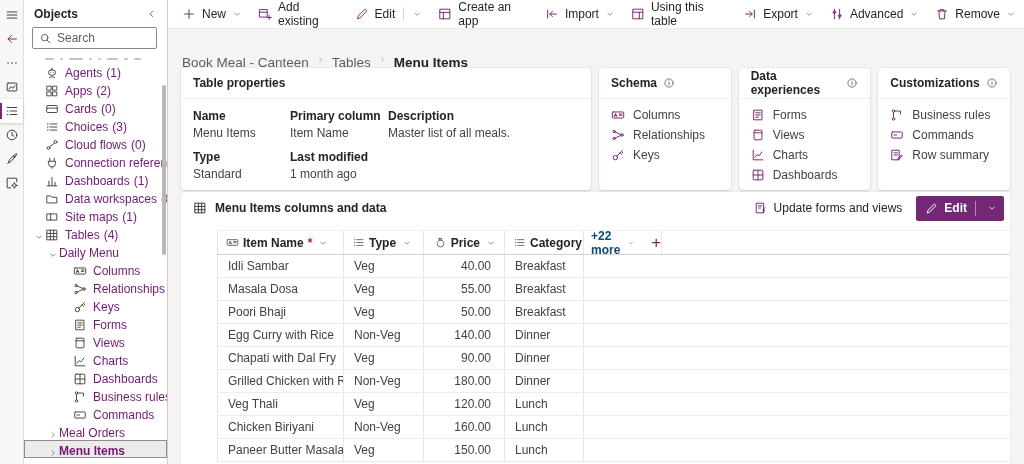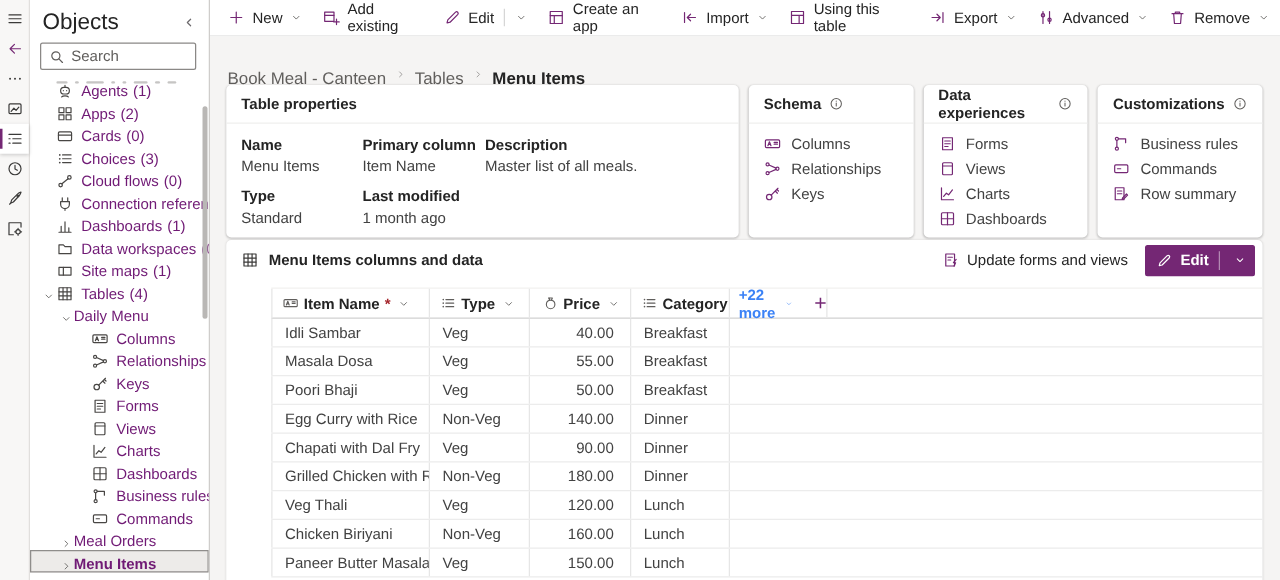--- a/index.html
+++ b/index.html
@@ -12,21 +12,21 @@
   .rail{position:absolute;left:0;top:0;bottom:0;width:24px;background:#f8f7f6;
         border-right:1px solid #e1dfdd;display:flex;flex-direction:column;padding-top:3px;z-index:3}
   .rail-item{height:24px;display:flex;align-items:center;justify-content:center;color:#3b3a39;cursor:pointer;position:relative;flex:none}
   .rail-item[data-name="rail-back-button"]{color:#742774}
   .rail-item.active{background:#fff;box-shadow:0 1px 3px rgba(0,0,0,.18)}
   .rail-item.active::before{content:"";position:absolute;left:0;top:4px;bottom:4px;width:2px;background:#742774}
 
   
   .sidebar{position:absolute;left:24px;top:0;bottom:0;width:144px;background:#fff;border-right:1px solid #cfcdcb;z-index:2}
   .side-head{display:flex;align-items:center;justify-content:space-between;padding:7px 10px 4px 10px}
-  .side-title{font-weight:400;font-size:18px}
+  .side-title{font-weight:700;font-size:12px}
   .collapse{color:#6e6b6e;cursor:pointer;display:flex}
   .searchbox{margin:2px 10px 0 8px;height:22px;border:1px solid #8a8886;border-radius:2px;
              display:flex;align-items:center;gap:5px;padding:0 6px;background:#fff;color:#605e5c}
   .searchbox input{border:0;outline:0;width:100%;font:inherit;font-size:12px;color:#242424;background:transparent}
   ::placeholder{color:#605e5c;opacity:1}
   .partial{height:9px;margin:2px 10px 0 21px;overflow:hidden;display:flex;gap:6px;align-items:flex-end;opacity:.5}
   .partial i{display:block;height:2px;background:#8e8c8a;border-radius:1px}
   .tree{position:absolute;top:62px;left:0;right:0;bottom:0;overflow:hidden}
   .trow{height:18px;display:flex;align-items:flex-end;padding-left:8px;cursor:pointer;color:#701a75;white-space:nowrap}
   .trow.lv1{padding-left:22px}
@@ -86,21 +86,21 @@
   .gcell{display:flex;align-items:center;padding:0 8px;border-right:1px solid #e6e6e6;gap:4px;overflow:hidden;white-space:nowrap}
   .gcell.c0{border-left:1px solid #e6e6e6}
   .c0{width:127px}.c1{width:80px}.c2{width:81px}.c3{width:79px}
   .ghead .gcell{font-weight:700;cursor:pointer}
   .cic{color:#605e5c;display:flex;flex:none}
   .req{color:#a4262c;font-weight:700}
   .sort,.hchev{color:#605e5c;display:flex}
   .hchev{margin-left:2px}
   .gcell.right{justify-content:flex-end}
   .gh-more{display:flex;align-items:center;width:78px;gap:7px;padding:0 7px;border-right:1px solid #e6e6e6}
-  .more-label{color:#3b82f6;font-weight:700;display:flex;align-items:center;gap:4px;cursor:pointer}
+  .more-label{color:#0c4a6e;font-weight:700;display:flex;align-items:center;gap:4px;cursor:pointer}
   .vdiv{width:1px;height:14px;background:#d6d6d6}
   .add-col{color:#742774;font-size:17px;line-height:1;cursor:pointer;padding:0 3px;font-weight:400}
   .grow{display:flex;height:23px;border-bottom:1px solid #ececec}
   .grow .gcell{color:#424242;padding:0 10px}
   .grow .gcell.right{padding-right:13px}
 </style>
 </head>
 <body>
 
 <div class="rail" id="rail" data-name="app-rail">

